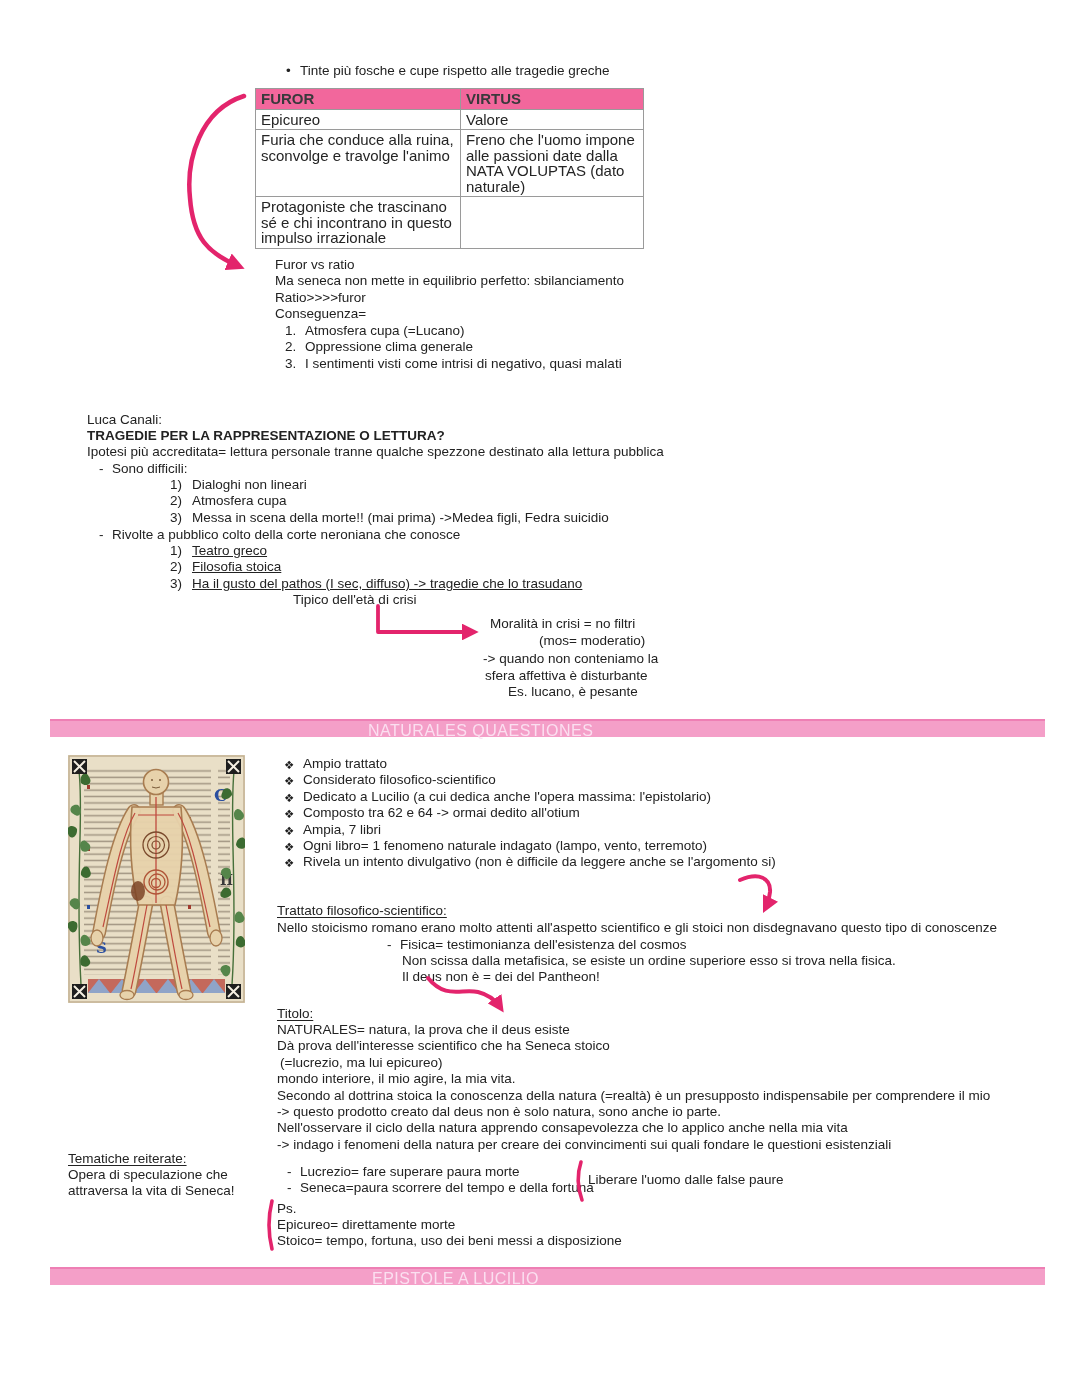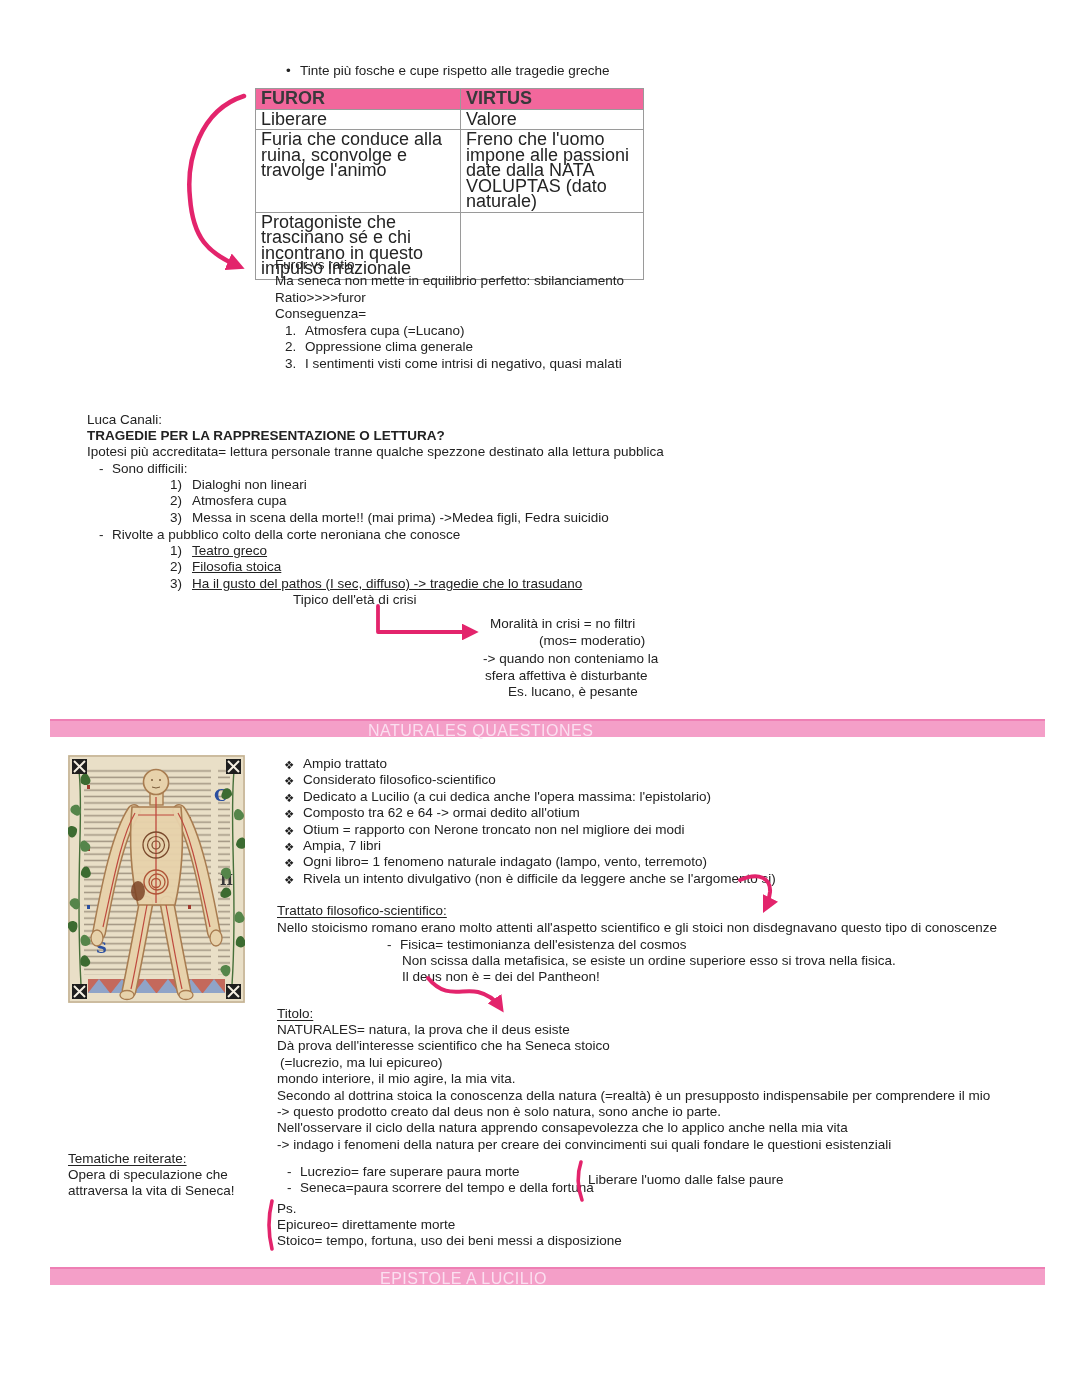--- a/index.html
+++ b/index.html
@@ -14,21 +14,21 @@
   .block{position:absolute;}
   .block>div{white-space:nowrap;line-height:16.4px;position:relative;}
   .numlist{counter-reset:n;}
   .numlist>div{counter-increment:n;}
   .numlist.paren>div::before{content:counter(n) ")";position:absolute;left:-22px;}
   .numlist.dot>div::before{content:counter(n) ".";position:absolute;left:-20px;}
   .dlist>div::before{content:"-";position:absolute;left:-13px;}
   .blist>div::before{content:"❖";position:absolute;left:-19px;top:1px;font-size:11.5px;color:#1d1d1d;}
   
   table.furor{position:absolute;left:255px;top:88px;border-collapse:collapse;
-              font-size:18px;line-height:15.5px;table-layout:fixed;}
+              font-size:15px;line-height:15.5px;table-layout:fixed;}
   table.furor td,table.furor th{border:1px solid #9a9a9a;padding:2px 5px;vertical-align:top;text-align:left;
               font-weight:normal;color:#242424;}
   table.furor th{background:#f2679c;font-weight:bold;color:#39393b;}
   .c1{width:194px;} .c2{width:172px;}
   
   .banner{position:absolute;left:50px;width:995px;height:18px;background:#f49fc8;
           border-top:2px solid #ee7fb4;box-sizing:border-box;}
   .banner span{position:absolute;top:1px;font-size:16px;letter-spacing:.5px;color:#fbdff0;}
   svg.arrow{position:absolute;overflow:visible;}
 </style>
@@ -39,21 +39,21 @@
 
   <div class="t bullet" style="left:300px;top:63px;">Tinte più fosche e cupe rispetto alle tragedie greche</div>
 
   <table class="furor">
     <tbody>
         <tr>
       <th class="c1">FUROR</th>
       <th class="c2">VIRTUS</th>
     </tr>
     <tr>
-      <td>Liberare</td>
+      <td>Epicureo</td>
       <td>Valore</td>
     </tr>
     <tr>
       <td>Furia che conduce alla ruina, sconvolge e travolge l'animo</td>
       <td>Freno che l'uomo impone alle passioni date dalla NATA VOLUPTAS (dato naturale)</td>
     </tr>
     <tr>
       <td>Protagoniste che trascinano sé e chi incontrano in questo impulso irrazionale</td>
       <td></td>
     </tr>
@@ -222,21 +222,20 @@
       <ellipse cx="59" cy="240" rx="7" ry="4.5" fill="#e7d2ab" stroke="#a87c50" stroke-width="1.3"></ellipse>
       <ellipse cx="118" cy="240" rx="7" ry="4.5" fill="#e7d2ab" stroke="#a87c50" stroke-width="1.3"></ellipse>
     </g>
   </svg>
 
   <div class="block blist" style="left:303px;top:756px;">
     <div>Ampio trattato</div>
     <div>Considerato filosofico-scientifico</div>
     <div>Dedicato a Lucilio (a cui dedica anche l'opera massima: l'epistolario)</div>
     <div>Composto tra 62 e 64 -&gt; ormai dedito all'otium</div>
-    <div>Otium = rapporto con Nerone troncato non nel migliore dei modi</div>
     <div>Ampia, 7 libri</div>
     <div>Ogni libro= 1 fenomeno naturale indagato (lampo, vento, terremoto)</div>
     <div>Rivela un intento divulgativo (non è difficile da leggere anche se l'argomento si)</div>
   </div>
 
   <svg class="arrow" style="left:737px;top:870px;" width="55" height="48" viewBox="0 0 55 48">
     <defs>
         <marker id="ah3" viewBox="0 0 10 10" refX="6" refY="5" markerWidth="4.2" markerHeight="4.2" orient="auto-start-reverse">
       <path d="M0,0 L10,5 L0,10 z" fill="#e3246c"></path>
         </marker>
@@ -285,16 +284,16 @@
   <div class="t" style="left:588px;top:1172px;">Liberare l'uomo dalle false paure</div>
 
   <svg class="arrow" style="left:266px;top:1199px;" width="12" height="52" viewBox="0 0 12 52">
     <path d="M 6 2 C 2 18, 2 34, 6 50" fill="none" stroke="#e3246c" stroke-width="3.6" stroke-linecap="round"></path>
   </svg>
   <div class="t" style="left:277px;top:1201px;">Ps.</div>
   <div class="t" style="left:277px;top:1217px;">Epicureo= direttamente morte</div>
   <div class="t" style="left:277px;top:1233px;">Stoico= tempo, fortuna, uso dei beni messi a disposizione</div>
 
   <div class="banner" style="top:1267px;">
-    <span style="left:330px;">EPISTOLE A LUCILIO</span>
+    <span style="left:322px;">EPISTOLE A LUCILIO</span>
   </div>
 
 </div>
 
 </body></html>

